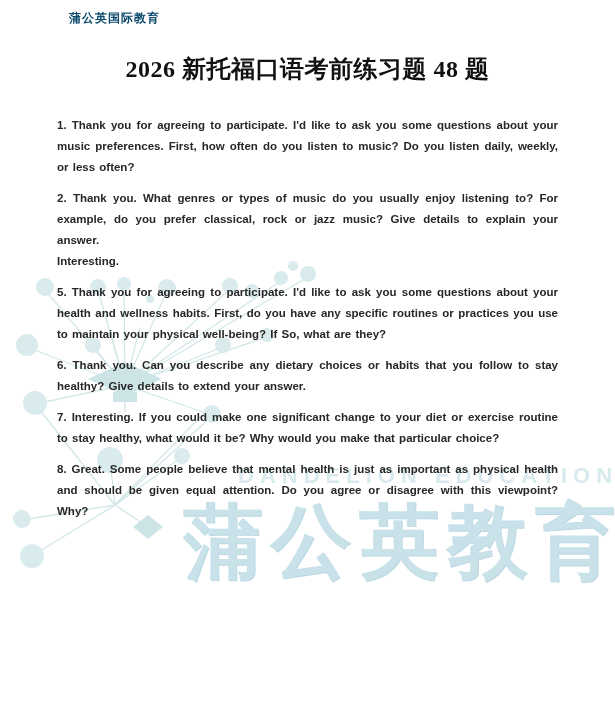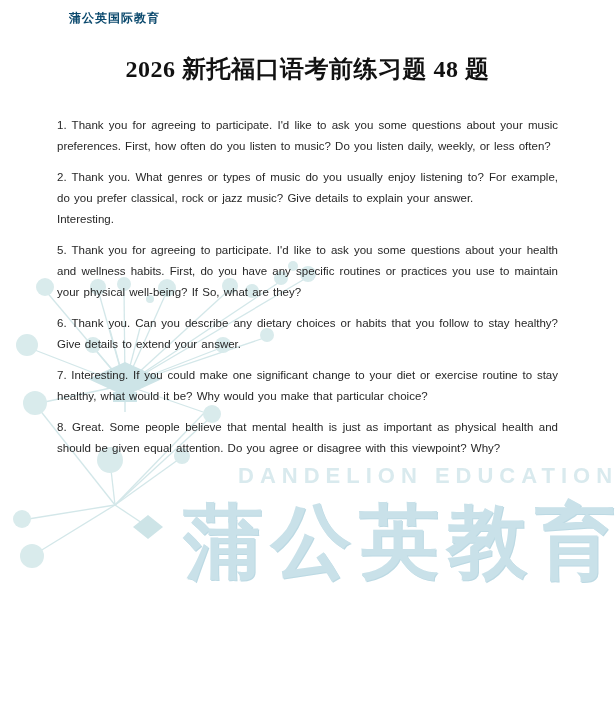--- a/index.html
+++ b/index.html
@@ -70,20 +70,21 @@
     font-weight: 700;
     font-size: 24px;
     color: #111111;
     letter-spacing: 0.5px;
   }
   .questions {
     position: absolute;
     left: 57px;
     width: 501px;
     top: 115px;
+    font-weight: bold;
   }
   .questions p {
     font-size: 11.5px;
     line-height: 21px;
     color: #272727;
     text-align: justify;
     white-space: pre-line;
     margin-bottom: 10px;
     word-spacing: 1px;
   }

